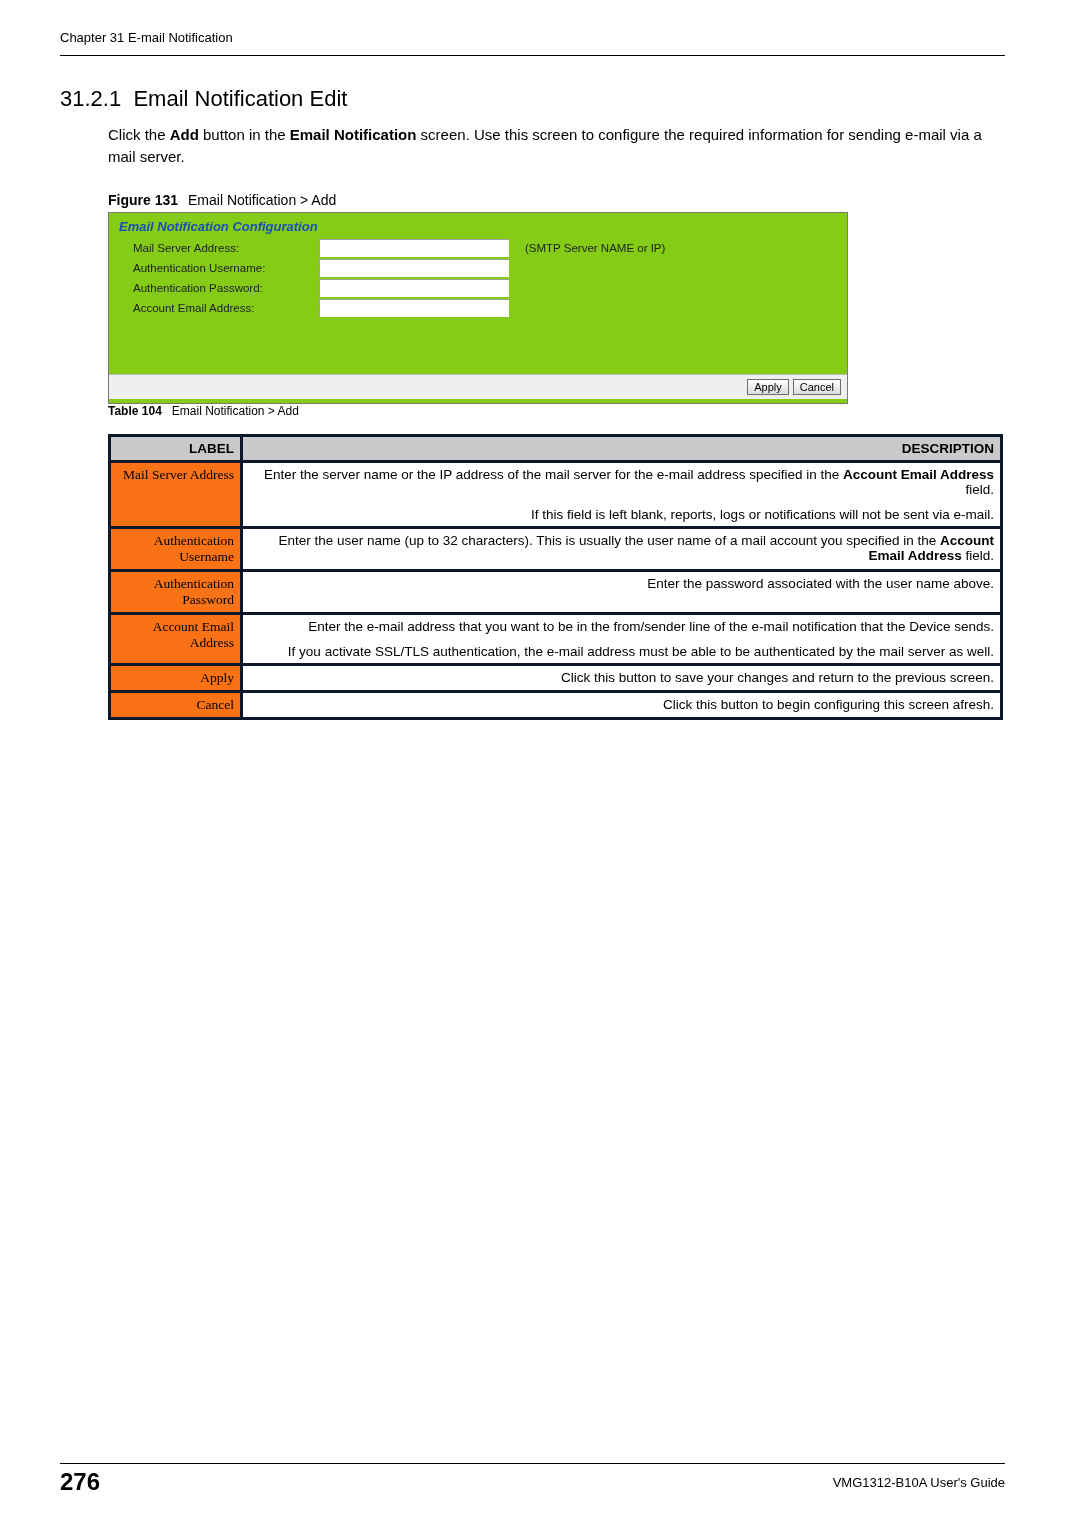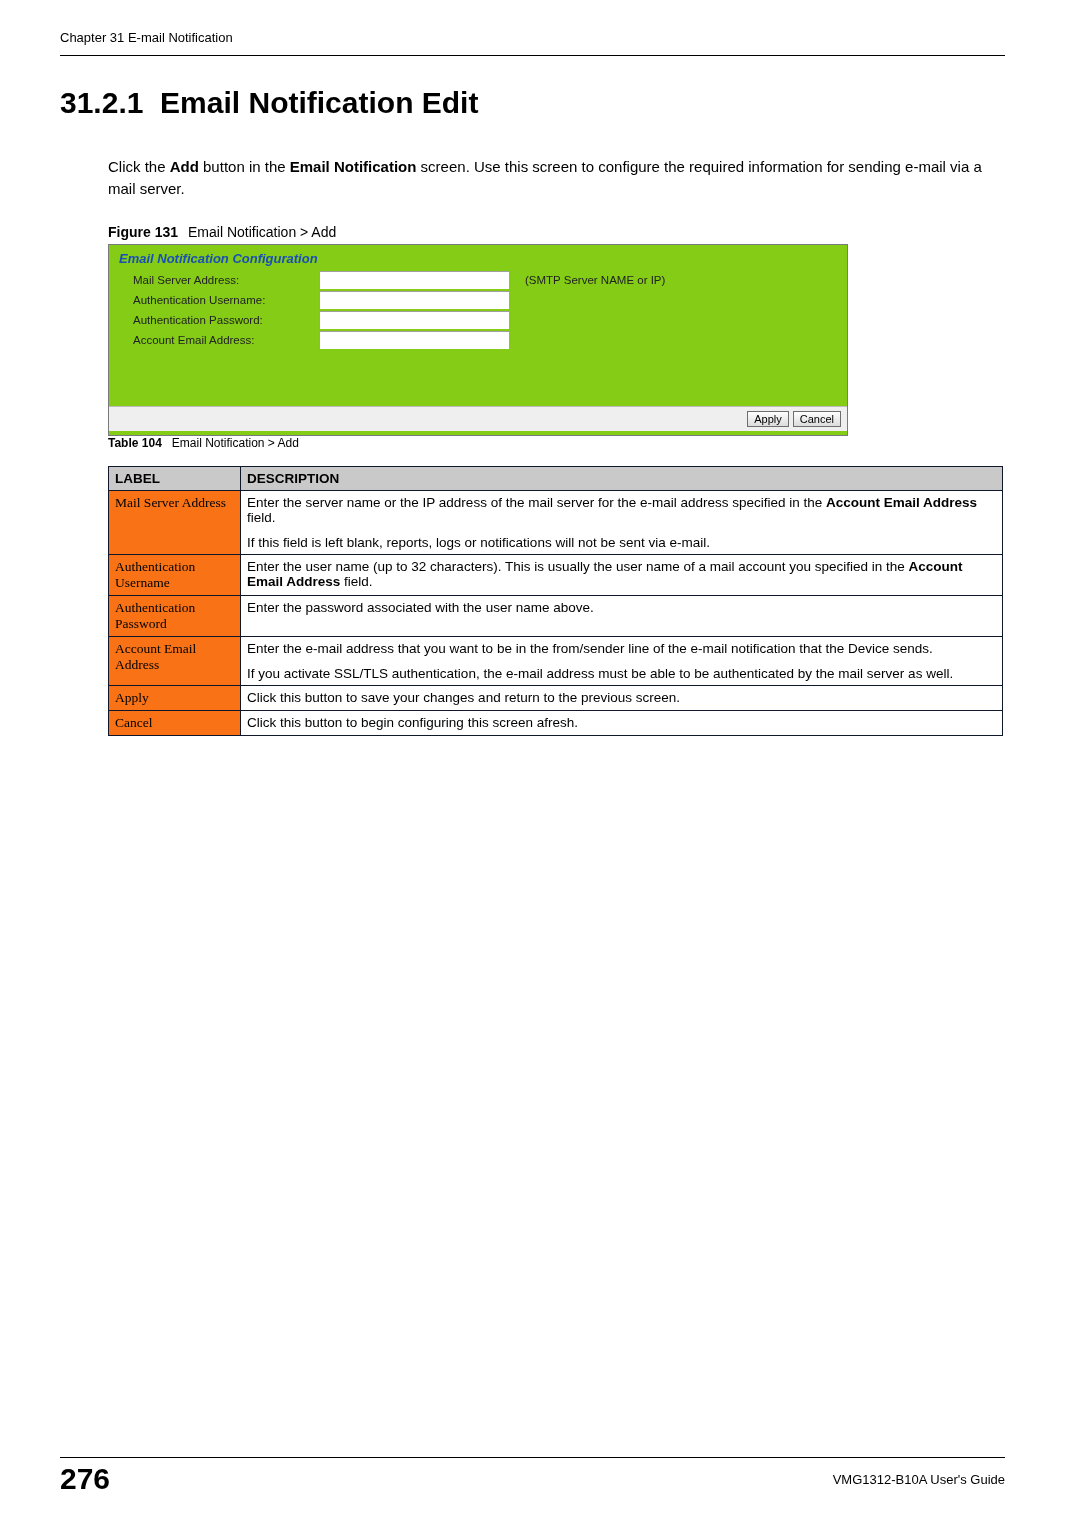--- a/index.html
+++ b/index.html
@@ -20,23 +20,23 @@
       justify-content: space-between;
       font-size: 13px;
       margin-bottom: 10px;
     }
     .hrule {
       border: none;
       border-top: 1px solid #000;
       margin-bottom: 30px;
     }
     .section-heading {
-      font-size: 30px;
-      font-weight: bold;
-      margin: 12px 0 36px 0;
+      font-size: 22px;
+      font-weight: normal;
+      margin: 12px 0 12px 0;
     }
     .intro {
       margin: 0 0 24px 48px;
       line-height: 1.45;
       font-size: 15px;
     }
     .intro b { font-weight: bold; }
     .fig-caption {
       margin: 0 0 4px 48px;
       font-size: 14px;
@@ -106,24 +106,24 @@
       font-size: 12px;
     }
     .tbl-caption b { font-weight: bold; margin-right: 10px; }
     table.desc {
       margin-left: 48px;
       border-collapse: collapse;
       width: 895px;
       font-size: 13.5px;
     }
     table.desc th, table.desc td {
-      border: 1px solid #0f172a;
+      border: 3px solid #0f172a;
       padding: 4px 6px;
       vertical-align: top;
-      text-align: left;
+      text-align: right;
     }
     table.desc th {
       background: #c9c9c9;
       font-weight: bold;
     }
     table.desc td.lbl {
       background: #f97316;
       width: 132px;
       font-family: Liberation Serif, serif;
     }
@@ -138,21 +138,21 @@
       border: none;
       border-top: 1px solid #000;
       margin-bottom: 4px;
     }
     .footer-row {
       display: flex;
       align-items: center;
       justify-content: space-between;
     }
     .page-num {
-      font-size: 30px;
+      font-size: 24px;
       font-weight: bold;
     }
     .guide {
       font-size: 13px;
     }
   </style>
 </head>
 <body>
 
 <div class="page">

